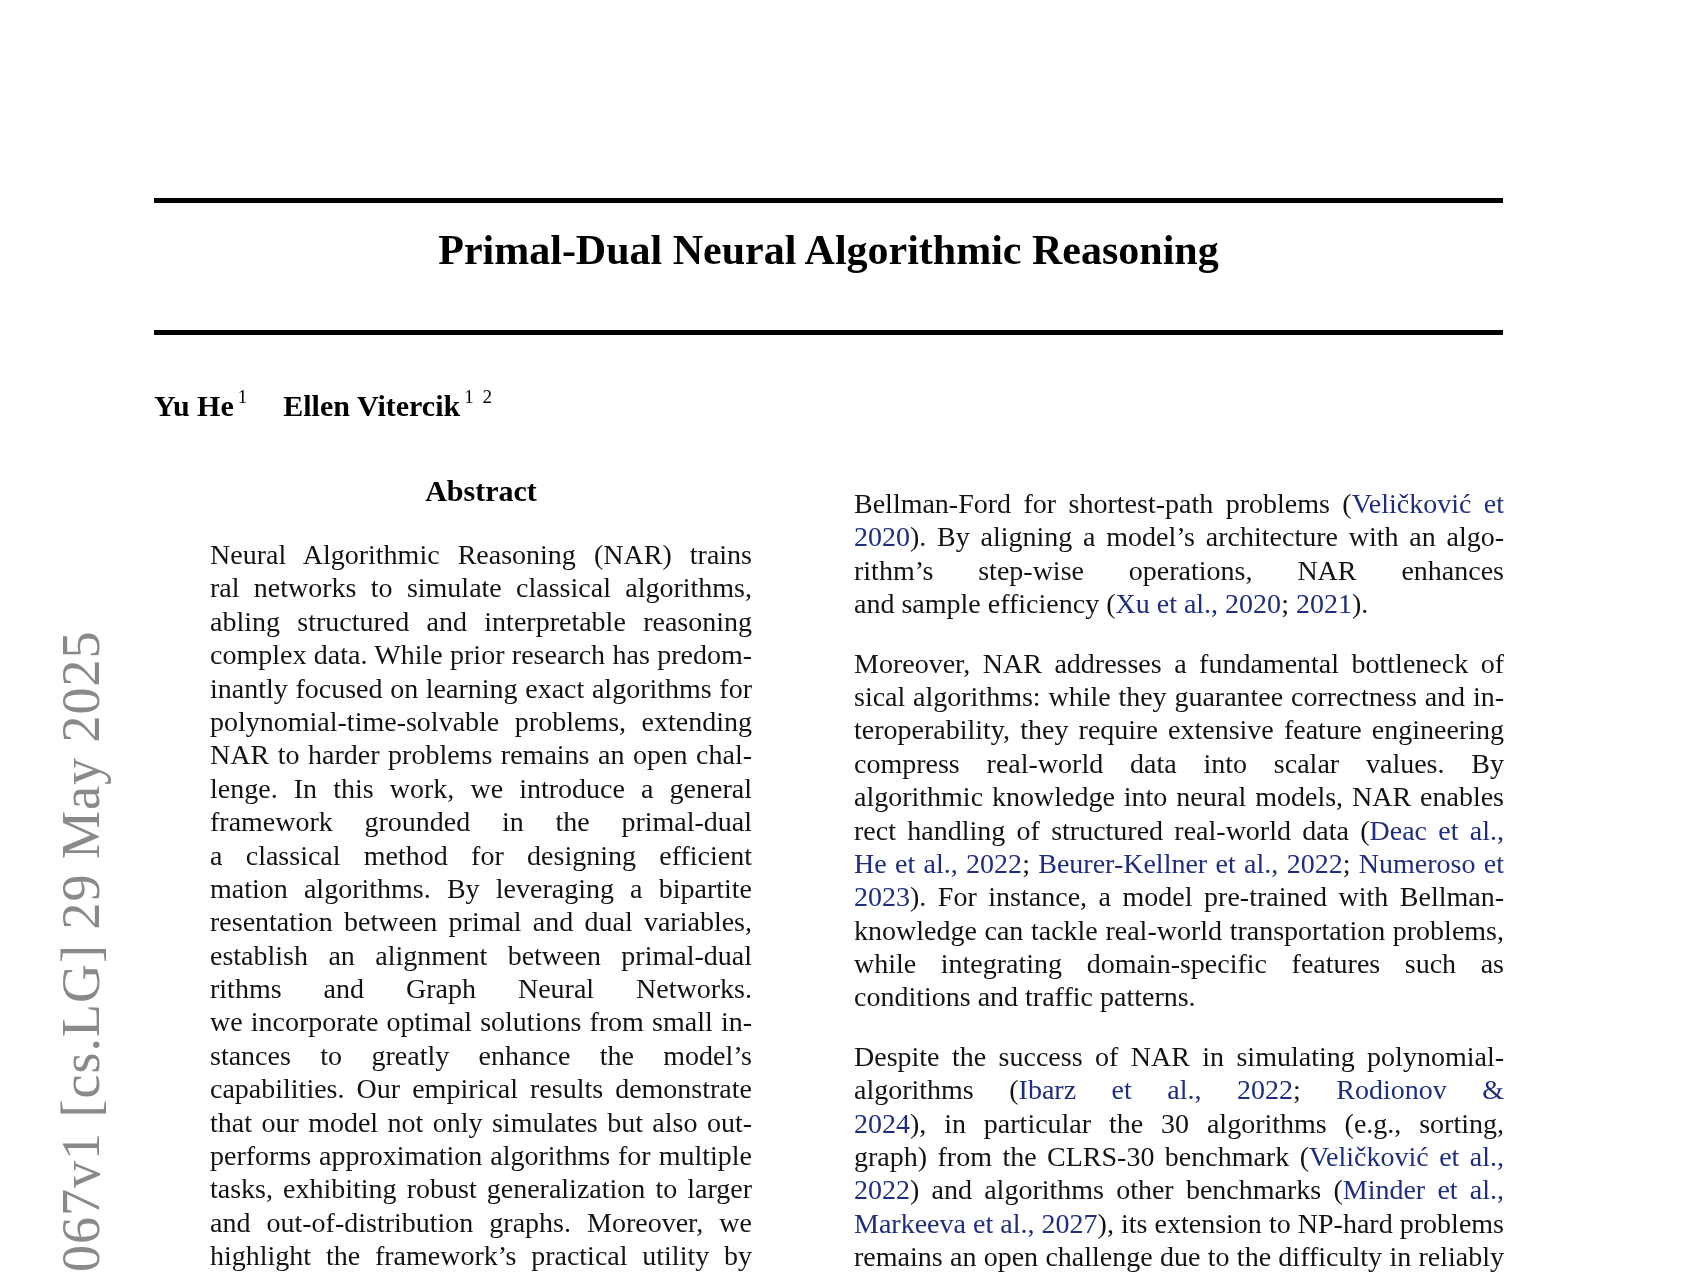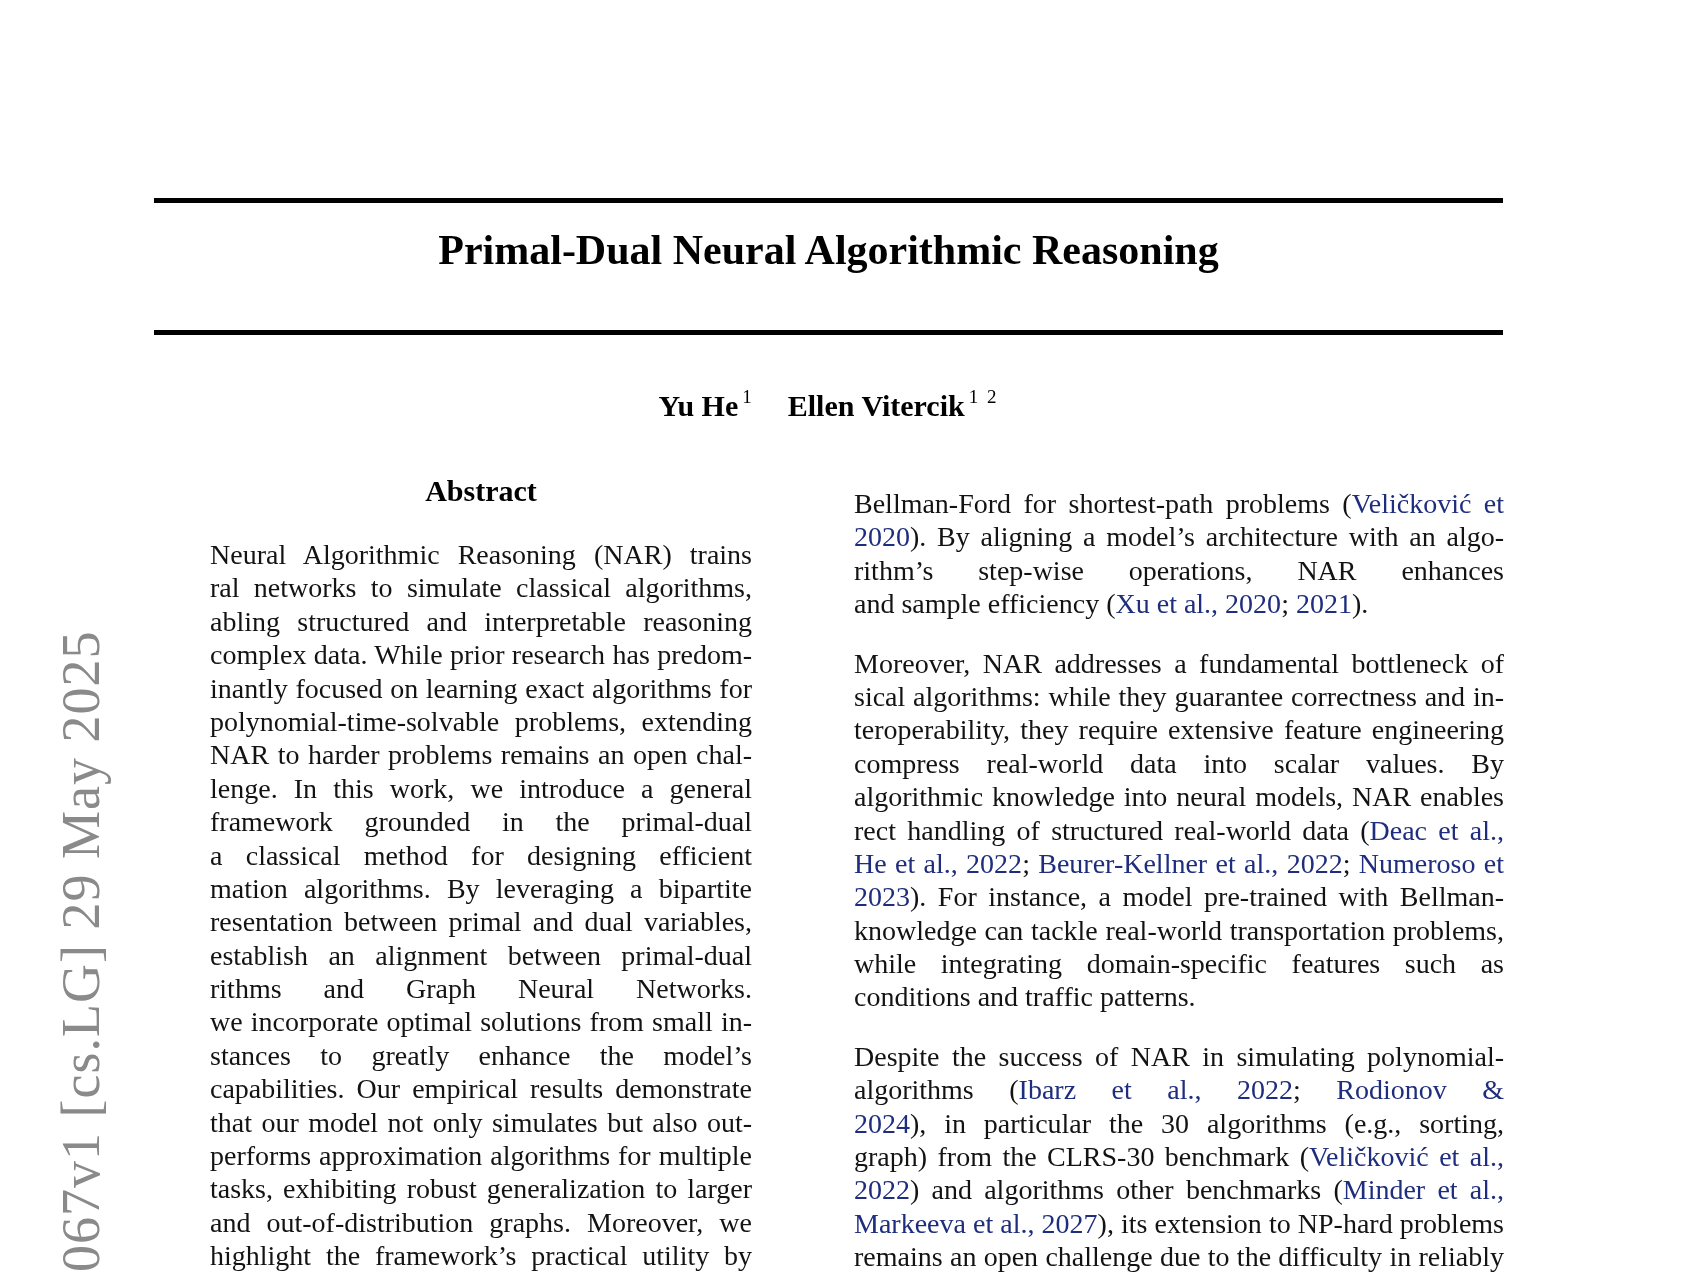--- a/index.html
+++ b/index.html
@@ -38,21 +38,21 @@
     text-align: center;
     font-size: 42px;
     font-weight: bold;
     line-height: 44px;
     color: #000;
   }
 
   .authors {
     position: absolute;
     left: 154px; width: 1349px; top: 388px;
-    text-align: center;
+    text-align: left;
     font-size: 30px;
     font-weight: bold;
     color: #000;
   }
   .authors .author { white-space: nowrap; }
   .authors sup {
     font-size: 19px;
     font-weight: 400;
     position: relative; top: -2px;
     margin-left: 4px;

